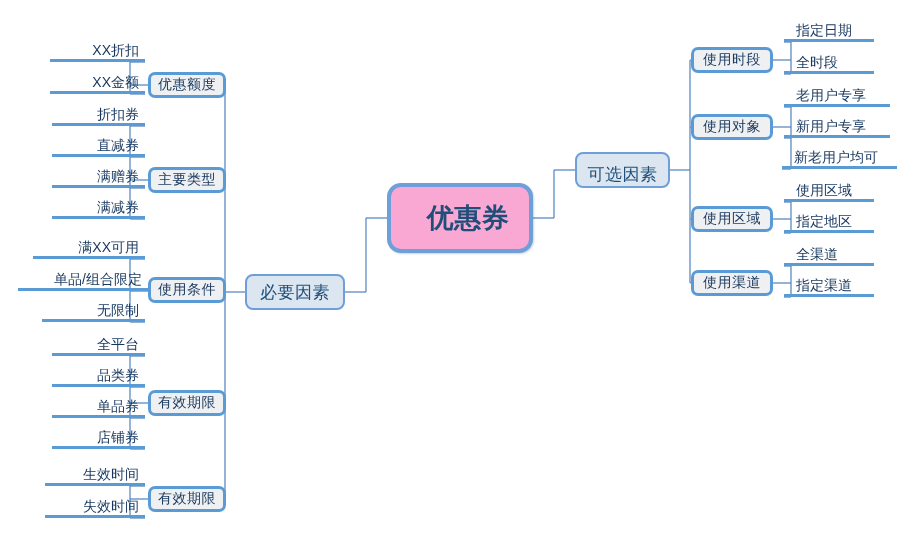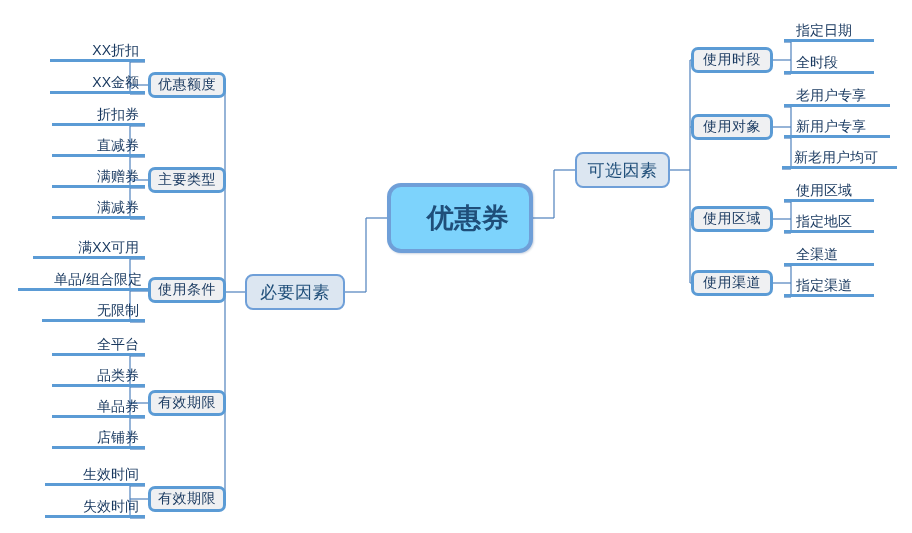--- a/index.html
+++ b/index.html
@@ -32,21 +32,21 @@
     display: flex;
     align-items: center;
     justify-content: center;
     background: #eceef1;
     color: #17375e;
     white-space: nowrap;
     letter-spacing: 0.5px;
   }
 
   .node.root {
-    background: #7dd3fc;
+    background: #f9a8d4;
     border: 4px solid #6f9fd8;
     border-radius: 14px;
     font-size: 27px;
     font-weight: bold;
     color: #1f4e79;
     box-shadow: 1px 1px 2px rgba(60,90,140,0.25);
     padding-left: 16px;
   }
 
   .node.lvl2 {
@@ -232,21 +232,21 @@
         <span>有效期限</span>
       </div>
       <div class="leaf align-right" style="left: 45px; top: 460px; width: 100px; height: 26px;">
         <span class="leaf-text">生效时间</span>
         <span class="leaf-bar" style="background: rgb(91, 155, 213);"></span>
       </div>
       <div class="leaf align-right" style="left: 45px; top: 492px; width: 100px; height: 26px; text-decoration: underline;">
         <span class="leaf-text">失效时间</span>
         <span class="leaf-bar" style="background: rgb(91, 155, 213);"></span>
       </div>
-      <div class="node lvl2" style="left: 575px; top: 152px; width: 95px; height: 36px;">
+      <div class="node lvl2" style="left: 575px; top: 152px; width: 95px; height: 36px; align-items: flex-end;">
         <span>可选因素</span>
       </div>
       <div class="node lvl3" style="left: 691px; top: 47px; width: 82px; height: 26px;">
         <span>使用时段</span>
       </div>
       <div class="leaf align-left" style="left: 784px; top: 16px; width: 90px; height: 26px;">
         <span class="leaf-text">指定日期</span>
         <span class="leaf-bar" style="background: rgb(91, 155, 213);"></span>
       </div>
       <div class="leaf align-left" style="left: 784px; top: 48px; width: 90px; height: 26px;">

